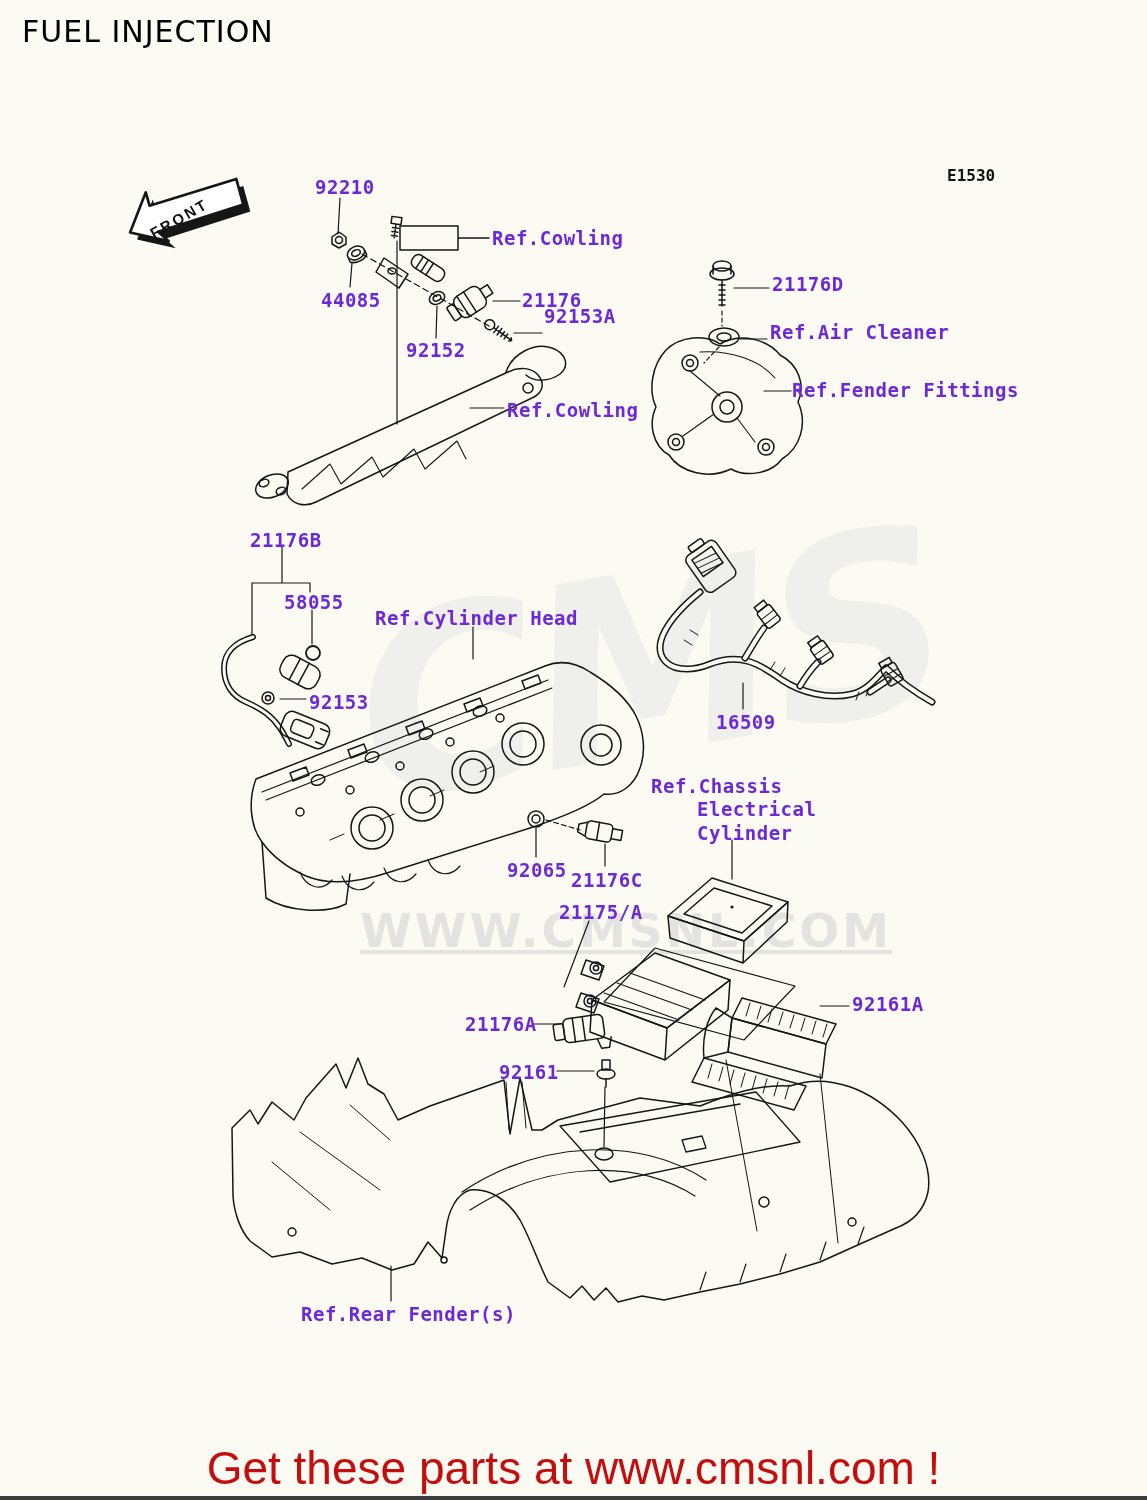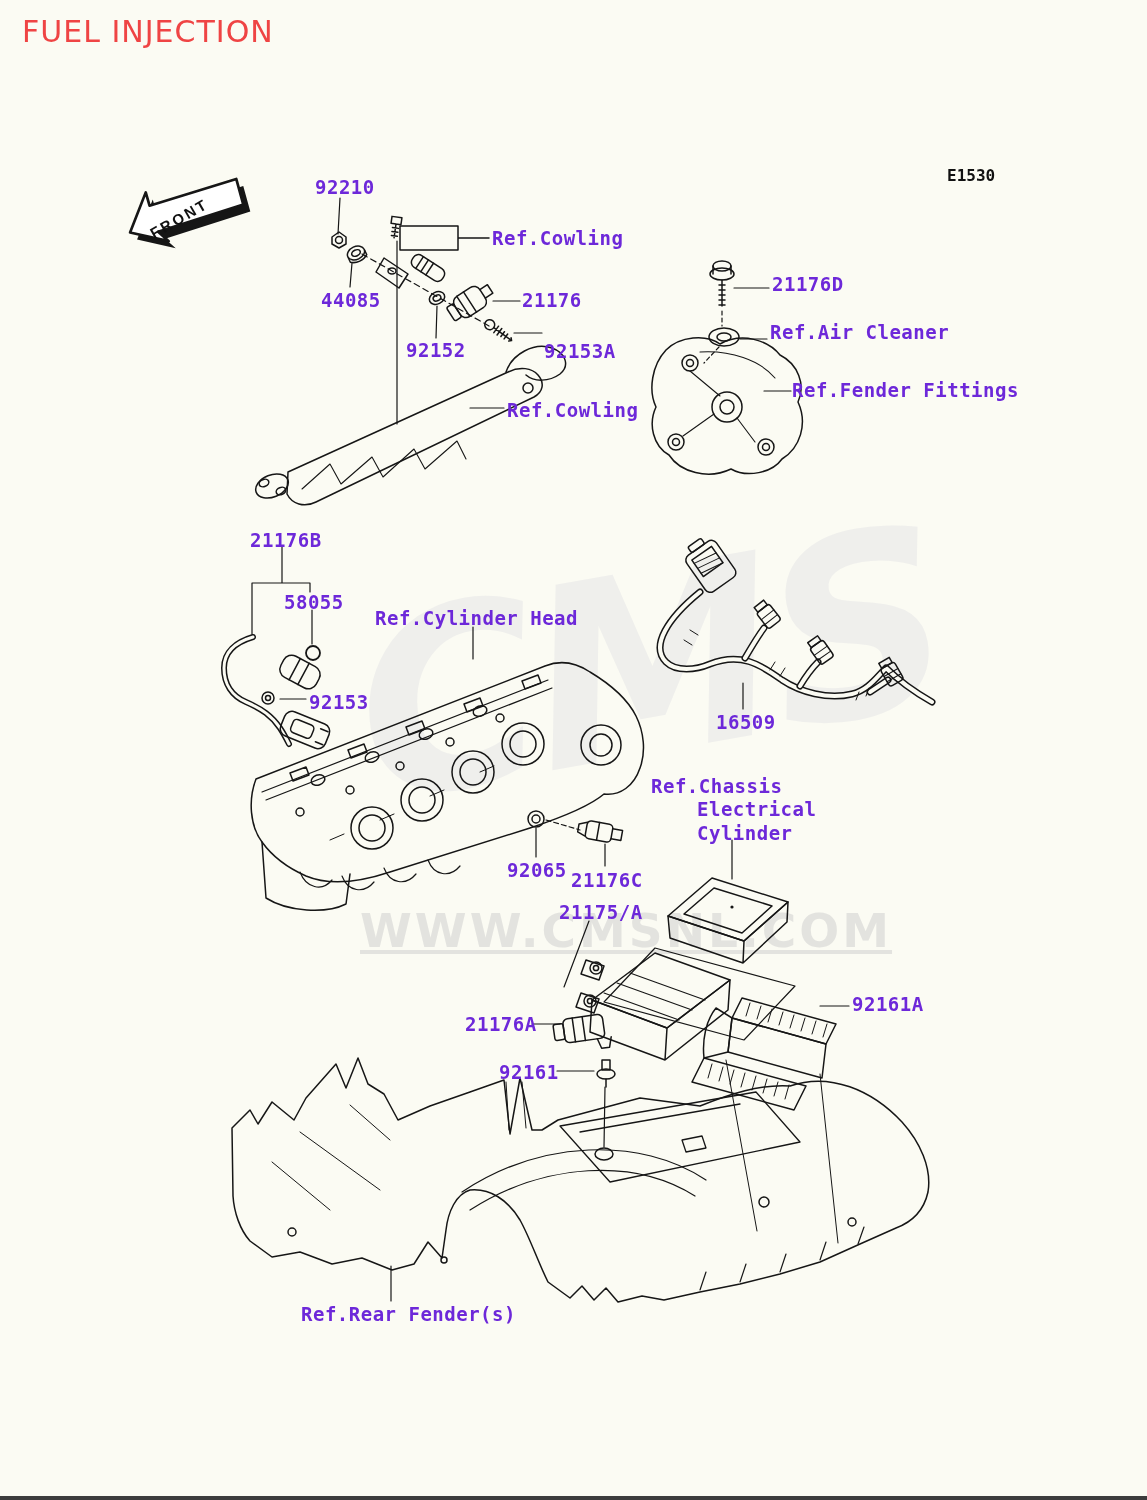--- a/index.html
+++ b/index.html
@@ -1,21 +1,21 @@
 <!DOCTYPE html>
 <html><head>
 <meta charset="utf-8">
 <style>
   html,body{margin:0;padding:0;background:#fbfbf3;}
   #stage{position:relative;width:1147px;height:1500px;background:#fbfbf3;overflow:hidden;
          font-family:"DejaVu Sans Mono",monospace;}
   .lbl{position:absolute;font:bold 19px "DejaVu Sans Mono",monospace;color:#6d28d9;
        white-space:nowrap;letter-spacing:.5px;}
   #page-title{position:absolute;left:22px;top:14px;font:30px "DejaVu Sans",sans-serif;
-       color:#ef4444;letter-spacing:1px;}
+       color:#000000;letter-spacing:1px;}
   #diagram-code{position:absolute;left:947px;top:166px;font:bold 16px "DejaVu Sans Mono",monospace;color:#111;text-align:center;}
   #wm-logo{position:absolute;left:355px;top:520px;font:bold italic 250px "DejaVu Sans",sans-serif;
        color:#efefec;transform:rotate(-10deg);letter-spacing:-8px;}
   #wm-url{position:absolute;left:360px;top:903px;font:bold 47px "DejaVu Sans",sans-serif;
        color:#e3e3df;letter-spacing:3px;text-decoration:underline;}
   #front-marker{position:absolute;left:147px;top:227px;width:92px;
        font:800 15px "Liberation Sans",sans-serif;color:#111;letter-spacing:2.5px;
        transform:rotate(-30deg);transform-origin:0 0;}
   #artwork{position:absolute;left:0;top:0;}
   #footer-note{position:absolute;left:0;right:0;top:1441px;text-align:center;
@@ -257,21 +257,21 @@
   </svg>
 
   <div id="page-title">FUEL INJECTION</div>
   <div id="diagram-code">E1530</div>
   <div id="front-marker">FRONT</div>
 
   <div class="lbl" style="left:315px;top:176px">92210</div>
   <div class="lbl" style="left:492px;top:227px">Ref.Cowling</div>
   <div class="lbl" style="left:321px;top:289px">44085</div>
   <div class="lbl" style="left:522px;top:289px">21176</div>
-  <div class="lbl" style="left:544px;top:340px">92153A</div>
+  <div class="lbl" style="left:544px;top:305px">92153A</div>
   <div class="lbl" style="left:406px;top:339px">92152</div>
   <div class="lbl" style="left:507px;top:399px">Ref.Cowling</div>
   <div class="lbl" style="left:772px;top:273px">21176D</div>
   <div class="lbl" style="left:770px;top:321px">Ref.Air Cleaner</div>
   <div class="lbl" style="left:792px;top:379px">Ref.Fender Fittings</div>
   <div class="lbl" style="left:250px;top:529px">21176B</div>
   <div class="lbl" style="left:284px;top:591px">58055</div>
   <div class="lbl" style="left:375px;top:607px">Ref.Cylinder Head</div>
   <div class="lbl" style="left:309px;top:691px">92153</div>
   <div class="lbl" style="left:716px;top:711px">16509</div>
@@ -279,14 +279,15 @@
   <div class="lbl" style="left:697px;top:798px">Electrical</div>
   <div class="lbl" style="left:697px;top:822px">Cylinder</div>
   <div class="lbl" style="left:507px;top:859px">92065</div>
   <div class="lbl" style="left:571px;top:869px">21176C</div>
   <div class="lbl" style="left:559px;top:901px">21175/A</div>
   <div class="lbl" style="left:852px;top:993px">92161A</div>
   <div class="lbl" style="left:465px;top:1013px">21176A</div>
   <div class="lbl" style="left:499px;top:1061px">92161</div>
   <div class="lbl" style="left:301px;top:1303px">Ref.Rear Fender(s)</div>
 
+  <div id="footer-note">Get these parts at www.cmsnl.com !</div>
   <div id="bottom-edge"></div>
 </div>
 
 </body></html>

